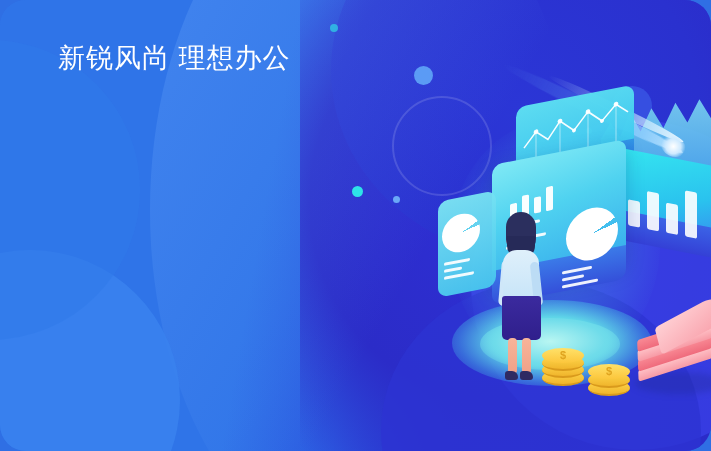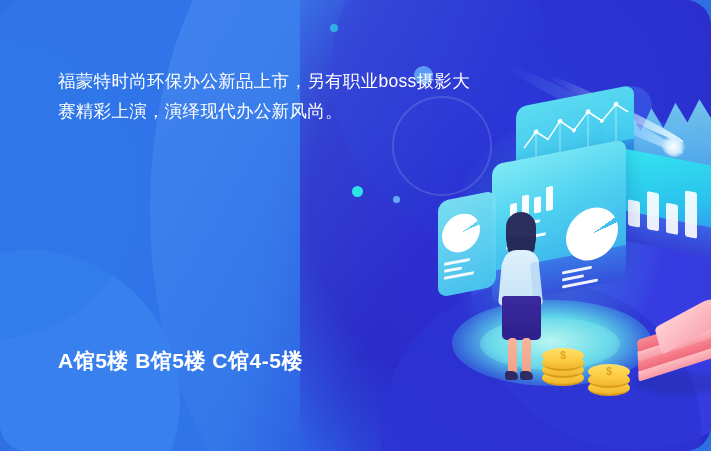--- a/index.html
+++ b/index.html
@@ -319,20 +319,19 @@
     <div class="coin-stack" style="left:168px;top:364px;width:42px;height:34px;">
       <div class="coin" style="top:16px"></div>
       <div class="coin" style="top:8px"></div>
       <div class="coin-face" style="top:0"></div>
       <div class="coin-sym" style="top:0">$</div>
     </div>
 
   </div>
 
   <div class="copy">
-    <div class="para">福蒙特时尚环保办公新品上市，另有职业boss摄影大赛精彩上演，演绎现代办公新风尚。</div>
+    <div class="eyebrow">新锐风尚 理想办公</div>
   </div>
 
   <div class="footer">
-    <div class="f-line2">A馆5楼  B馆5楼  C馆4-5楼</div>
   </div>
 
 </div>
 
 </body></html>

